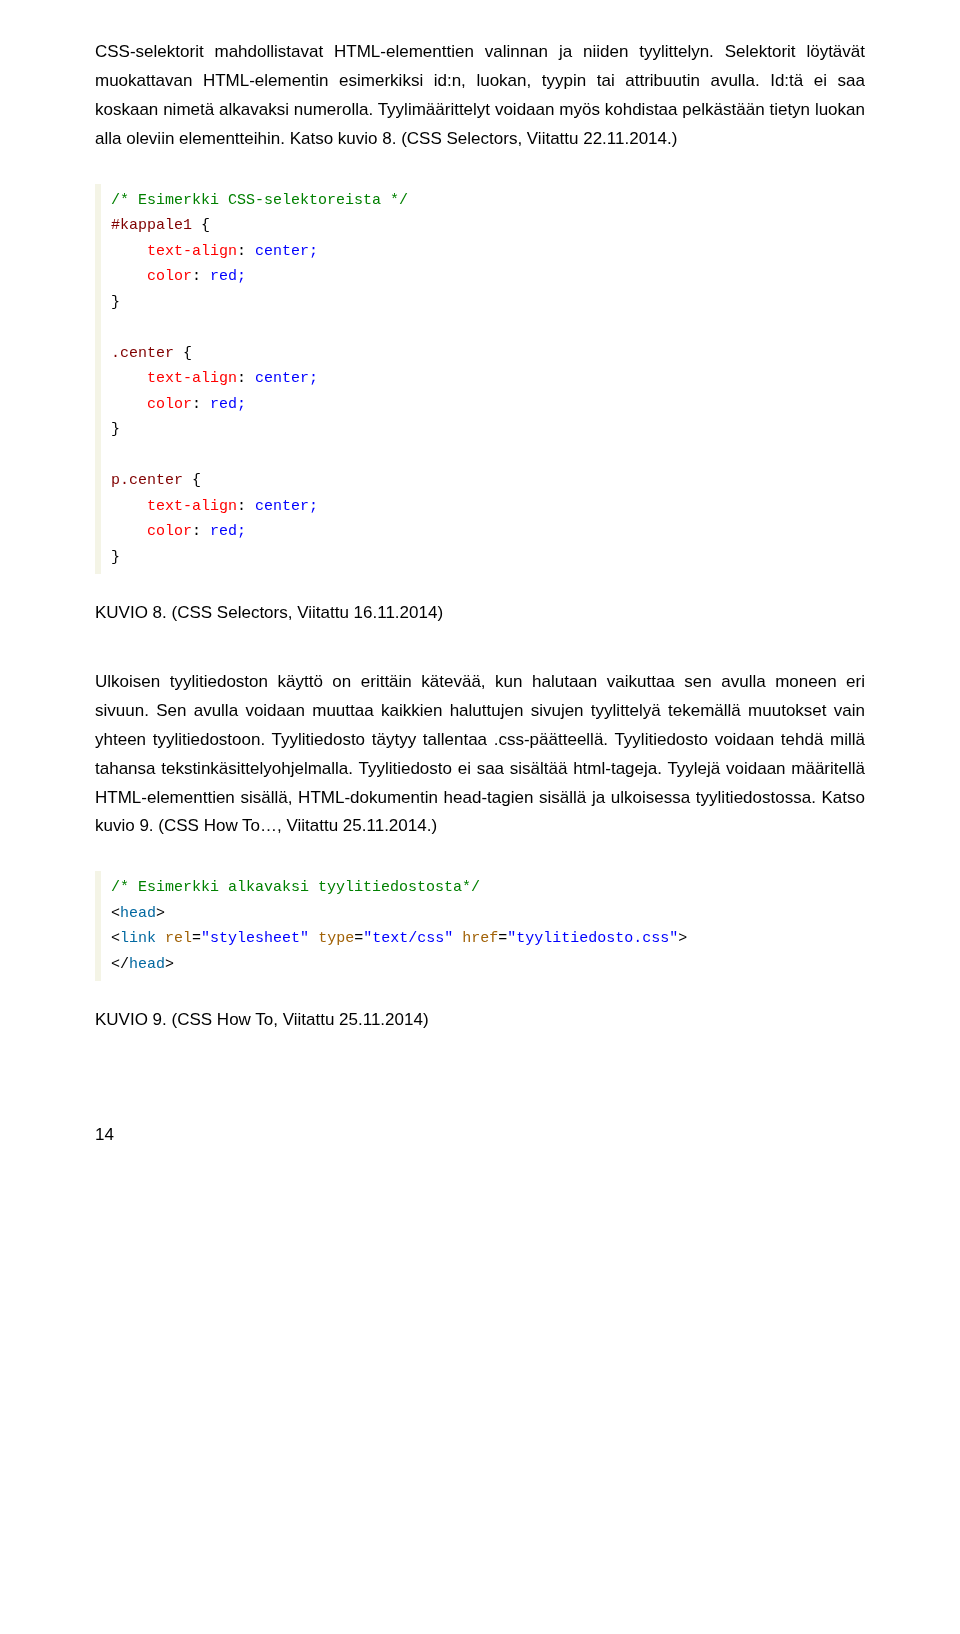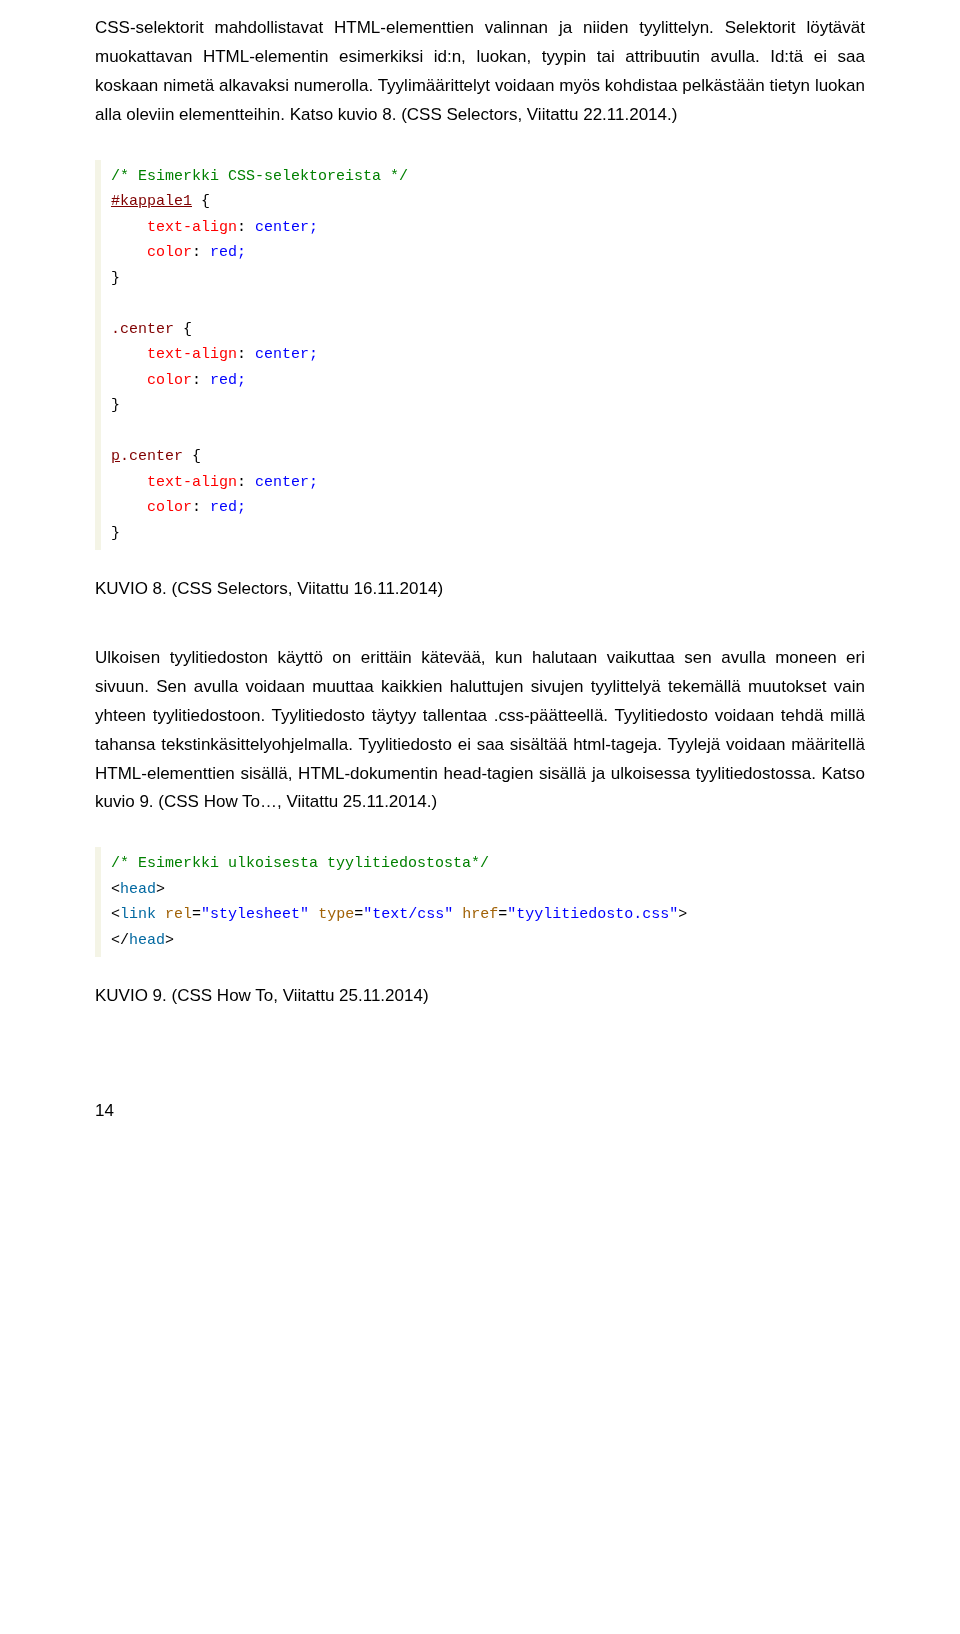--- a/index.html
+++ b/index.html
@@ -3,42 +3,42 @@
   <meta charset="utf-8">
   <style>
     body {
       margin: 0;
       padding: 0;
       background: #fff;
       font-family: Arial, Helvetica, sans-serif;
       width: 960px;
     }
     .page {
-      padding: 14px 95px 40px 95px;
+      padding: 38px 95px 40px 95px;
       box-sizing: border-box;
     }
     .body-text {
       font-size: 17px;
       line-height: 1.7;
       color: #000;
       text-align: justify;
       margin: 0 0 30px 0;
     }
     .code-block {
       font-family: Consolas, "Courier New", monospace;
       font-size: 15px;
       line-height: 1.7;
       white-space: pre;
       background: #fff;
       border-left: 6px solid #f4f4e6;
       padding: 4px 0 4px 10px;
       margin: 0 0 25px 0;
     }
     .code-block .comment { color: #008000; }
-    .code-block .selector-id { color: #800000; text-decoration: underline; }
+    .code-block .selector-id { color: #800000; }
     .code-block .selector-class { color: #800000; text-align: right; }
     .code-block .prop { color: #ff0000; }
     .code-block .val { color: #0000ff; }
     .code-block .punct { color: #000; }
     .code-block .tag { color: #0369a1; }
     .code-block .attrname { color: #a16207; }
     .code-block .attrval { color: #0000ff; }
     .kuvio-caption {
       font-size: 17px;
       line-height: 1.7;
@@ -71,21 +71,21 @@
 
 <span class="selector-id">p</span><span class="selector-class">.center</span> <span class="punct">{</span>
     <span class="prop">text-align</span><span class="punct">:</span> <span class="val">center;</span>
     <span class="prop">color</span><span class="punct">:</span> <span class="val">red;</span>
 <span class="punct">}</span></div>
 
   <p class="kuvio-caption">KUVIO 8. (CSS Selectors, Viitattu 16.11.2014)</p>
 
   <p class="body-text">Ulkoisen tyylitiedoston käyttö on erittäin kätevää, kun halutaan vaikuttaa sen avulla moneen eri sivuun. Sen avulla voidaan muuttaa kaikkien haluttujen sivujen tyylittelyä tekemällä muutokset vain yhteen tyylitiedostoon. Tyylitiedosto täytyy tallentaa .css-päätteellä. Tyylitiedosto voidaan tehdä millä tahansa tekstinkäsittelyohjelmalla. Tyylitiedosto ei saa sisältää html-tageja. Tyylejä voidaan määritellä HTML-elementtien sisällä, HTML-dokumentin head-tagien sisällä ja ulkoisessa tyylitiedostossa. Katso kuvio 9. (CSS How To…, Viitattu 25.11.2014.)</p>
 
-  <div class="code-block"><span class="comment">/* Esimerkki ulkoisesta tyylitiedostosta*/</span>
+  <div class="code-block"><span class="comment">/* Esimerkki alkavaksi tyylitiedostosta*/</span>
 <span class="punct">&lt;</span><span class="tag">head</span><span class="punct">&gt;</span>
 <span class="punct">&lt;</span><span class="tag">link</span> <span class="attrname">rel</span><span class="punct">=</span><span class="attrval">"stylesheet"</span> <span class="attrname">type</span><span class="punct">=</span><span class="attrval">"text/css"</span> <span class="attrname">href</span><span class="punct">=</span><span class="attrval">"tyylitiedosto.css"</span><span class="punct">&gt;</span>
 <span class="punct">&lt;/</span><span class="tag">head</span><span class="punct">&gt;</span></div>
 
   <p class="kuvio-caption">KUVIO 9. (CSS How To, Viitattu 25.11.2014)</p>
 
   <div class="page-number">14</div>
 
 </div>
 

